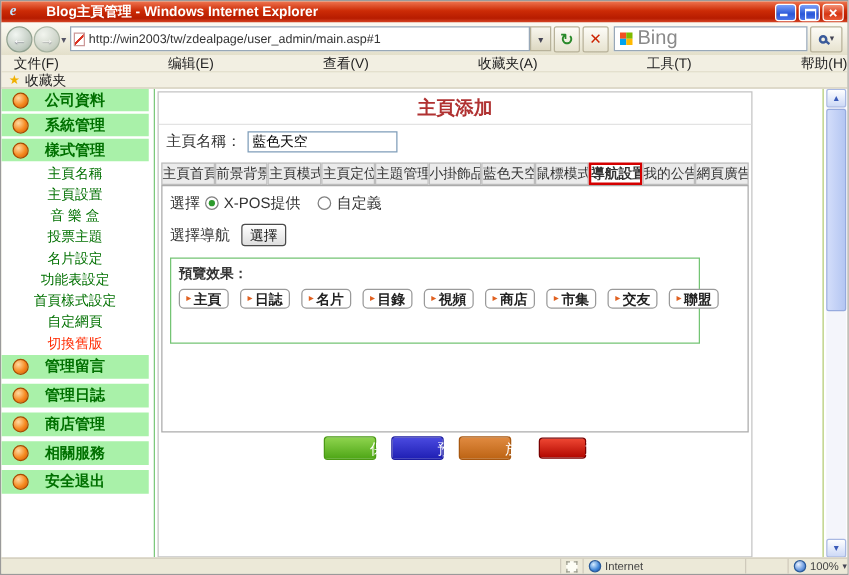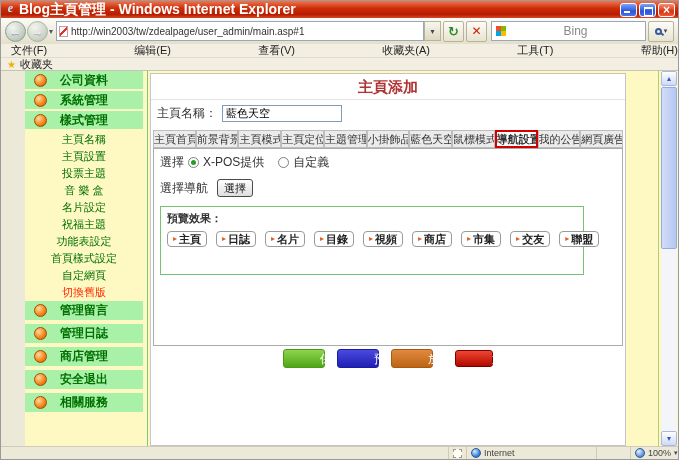--- a/index.html
+++ b/index.html
@@ -5,21 +5,21 @@
   * { margin:0; padding:0; box-sizing:border-box; }
   html,body { background:#fff; }
   body { font-family:"Liberation Sans","DejaVu Sans",sans-serif; }
   .window { position:relative; width:679px; height:460px; background:#ece9d8; overflow:hidden; border:1px solid #9a9a9a; }
 
   
   .titlebar { position:absolute; top:0; left:0; right:0; height:17px;
     background:linear-gradient(180deg,#ef7550 0%,#cc2b06 45%,#b71c00 80%,#d8492a 100%);
     display:flex; align-items:center; padding:0 3px; }
   .ie-logo { width:13px; height:13px; border-radius:50%; color:#bfe6ff; font:italic bold 12px/11px "Liberation Serif",serif; text-align:center; }
-  .tb-title { color:#fff; font-weight:bold; font-size:14px; margin-left:2px; flex:1; white-space:nowrap; overflow:hidden; }
+  .tb-title { color:#fff; font-weight:bold; font-size:11px; margin-left:20px; flex:1; white-space:nowrap; overflow:hidden; }
   .winbtn { width:17px; height:14px; border-radius:3px; margin-left:2px; border:1px solid #fff;
     background:linear-gradient(180deg,#7ba1fa,#2a56d8 60%,#4a74ea); position:relative; }
   .winbtn.close { background:linear-gradient(180deg,#f59175,#d63512 60%,#e95b37); }
   .winbtn.min::after { content:""; position:absolute; left:3px; bottom:3px; width:6px; height:2px; background:#fff; }
   .winbtn.restore::after { content:""; position:absolute; left:4px; top:3px; width:7px; height:6px; border:1px solid #fff; border-top-width:2px; }
   .winbtn.close::after { content:"\00D7"; position:absolute; left:0; right:0; top:-1px; color:#fff; font-size:12px; font-weight:bold; text-align:center; }
 
   
   .navbar { position:absolute; top:17px; left:0; right:0; height:26px;
     background:linear-gradient(180deg,#fcfbf5,#ece9d8 70%,#e3dfca); display:flex; align-items:center; padding:0 4px; }
@@ -36,36 +36,36 @@
   .url { flex:1; font-size:10px; color:#333; white-space:nowrap; overflow:hidden; }
   .addr-chev { width:17px; height:20px; flex:none; background:linear-gradient(#f8f6ee,#ddd8c2); border:1px solid #b8b29a; text-align:center; font-size:8px; color:#445; line-height:20px; }
   .sq-btn { width:21px; height:21px; flex:none; margin-left:2px; border:1px solid #b8b29a; border-radius:2px;
     background:linear-gradient(#fdfcf7,#e7e3d0); text-align:center; line-height:19px; }
   .sq-btn.refresh { color:#2a8a2a; font-size:13px; font-weight:bold; }
   .sq-btn.stop { color:#cc2200; font-size:12px; font-weight:bold; }
   .searchbox { height:20px; flex:1; margin-left:4px; background:#fff; border:1px solid #98a8b8; display:flex; align-items:center; padding:0 4px; }
   .flag { width:10px; height:10px; flex:none; display:grid; grid-template-columns:5px 5px; grid-template-rows:5px 5px; margin-right:4px; }
   .flag i:nth-child(1){background:#f25022;} .flag i:nth-child(2){background:#7fba00;}
   .flag i:nth-child(3){background:#00a4ef;} .flag i:nth-child(4){background:#ffb900;}
-  .search-text { font-size:12px; color:#8a8a8a; flex:1;text-align:center; }
+  .search-text { font-size:16px; color:#8a8a8a; flex:1; }
   .mag-btn { width:26px; height:21px; flex:none; margin-left:2px; border:1px solid #b8b29a; border-radius:2px;
     background:linear-gradient(#fdfcf7,#e7e3d0); display:flex; align-items:center; justify-content:center; gap:2px; }
   .mag { width:7px; height:7px; border:2px solid #3a5a9a; border-radius:50%; position:relative; }
   .mag::after { content:""; position:absolute; width:4px; height:2px; background:#3a5a9a; right:-4px; bottom:-2px; transform:rotate(40deg); }
   .mag-chev { font-size:7px; color:#445; }
 
   
   .menubar { position:absolute; top:43px; left:0; right:0; height:14px; background:#f2efe2; display:flex; align-items:center; gap:15px; padding-left:10px; border-bottom:1px solid #e0dcc8;justify-content:space-between; }
   .menu-item { font-size:11px; color:#222; }
   .favbar { position:absolute; top:57px; left:0; right:0; height:13px; background:#f2efe2; display:flex; align-items:center; padding-left:6px; border-bottom:1px solid #c9c4ae; }
   .star { color:#f0b000; font-size:10px; margin-right:4px; }
   .fav-label { font-size:11px; color:#222; }
 
   
-  .page { position:absolute; top:70px; left:0; right:0; bottom:13px; background:#fef9c3; overflow:hidden;margin-left:24px; }
+  .page { position:absolute; top:70px; left:0; right:0; bottom:13px; background:#ffffff; overflow:hidden; }
   .vline  { position:absolute; left:122px; top:0; bottom:0; width:1px; background:#7cc87c; }
   .vline2 { position:absolute; right:19px; top:0; bottom:0; width:1px; background:#b4cc74; }
 
   
   .sidebar { position:absolute; left:0; top:0; width:118px; bottom:0; }
   .side-h { height:18px; margin-bottom:2px; background:#a9f1a9; display:flex; align-items:center; padding-left:9px; }
   .side-h .lbl { font-size:12px; font-weight:bold; color:#007000; margin-left:13px; }
   .swirl { width:13px; height:13px; flex:none; border-radius:50%; border:1px solid #a84a00;
     background:radial-gradient(circle at 34% 32%,#ffd9a0,#f58a20 55%,#c85405); }
   .side-i { height:17px; line-height:17px; text-align:center; font-size:11px; color:#007000; }
@@ -179,47 +179,46 @@
       <div class="side-h">
         <span class="swirl"></span>
         <span class="lbl">系統管理</span>
       </div>
       <div class="side-h">
         <span class="swirl"></span>
         <span class="lbl">樣式管理</span>
       </div>
       <div class="side-i">主頁名稱</div>
       <div class="side-i">主頁設置</div>
+      <div class="side-i">音 樂 盒</div>
       <div class="side-i">投票主題</div>
-      <div class="side-i">音 樂 盒</div>
       <div class="side-i">名片設定</div>
-      <div class="side-i">祝福主題</div>
       <div class="side-i">功能表設定</div>
       <div class="side-i">首頁樣式設定</div>
       <div class="side-i">自定網頁</div>
       <div class="side-i red">切換舊版</div>
       <div class="side-h b2">
         <span class="swirl"></span>
         <span class="lbl">管理留言</span>
       </div>
       <div class="side-h b2">
         <span class="swirl"></span>
         <span class="lbl">管理日誌</span>
       </div>
       <div class="side-h b2">
         <span class="swirl"></span>
         <span class="lbl">商店管理</span>
       </div>
       <div class="side-h b2">
         <span class="swirl"></span>
+        <span class="lbl">相關服務</span>
+      </div>
+      <div class="side-h b2">
+        <span class="swirl"></span>
         <span class="lbl">安全退出</span>
-      </div>
-      <div class="side-h b2">
-        <span class="swirl"></span>
-        <span class="lbl">相關服務</span>
       </div>
     </div>
 
     <span class="vline"></span>
     <span class="vline2"></span>
 
     <div class="content">
       <div class="c-title">主頁添加</div>
 
       <div class="c-name">

